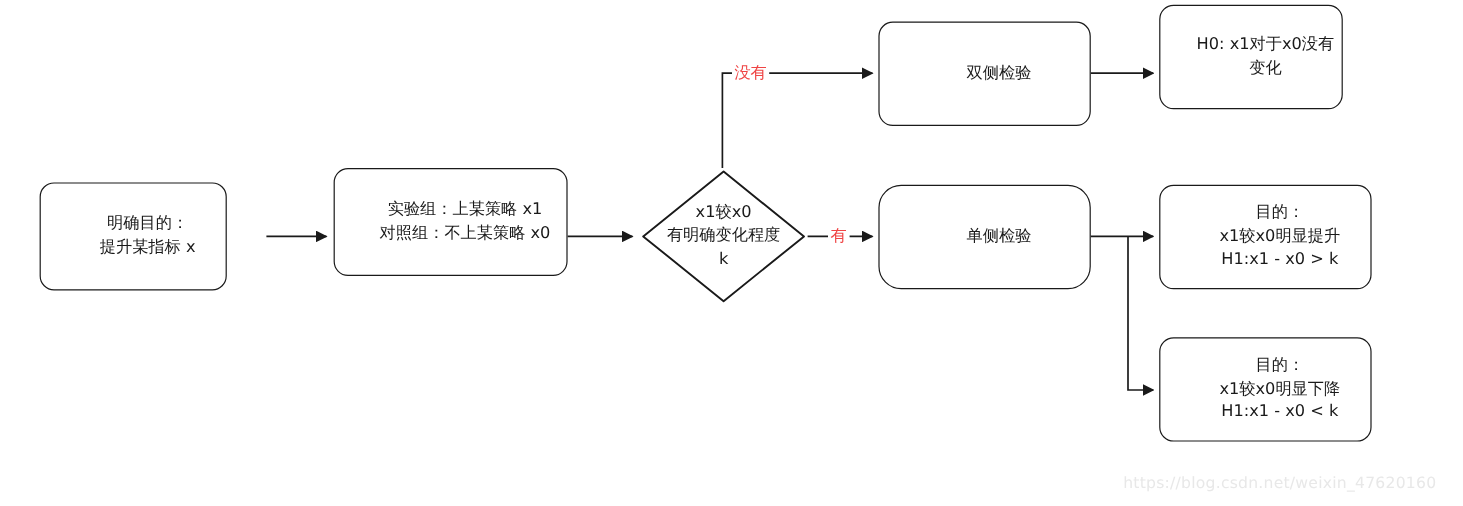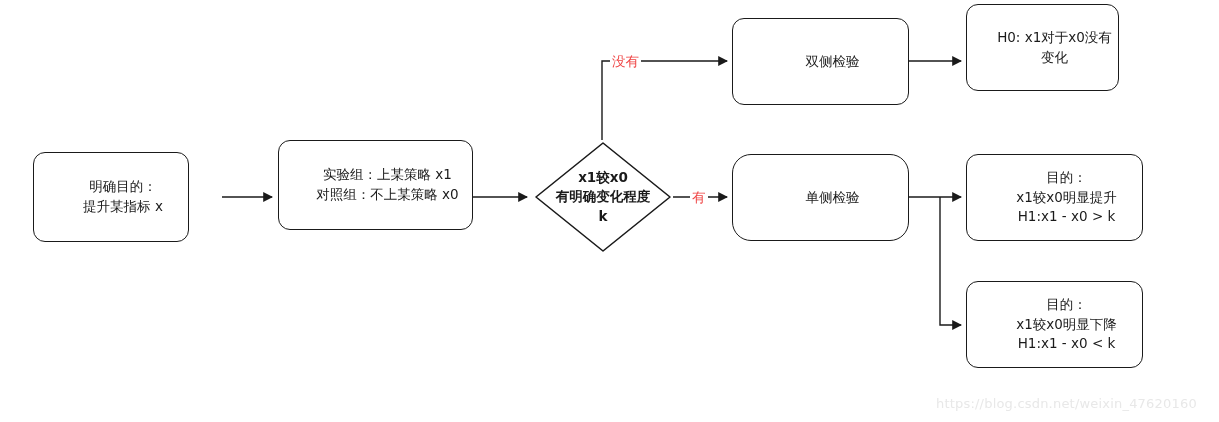--- a/index.html
+++ b/index.html
@@ -63,21 +63,20 @@
     height: 100%;
   }
   .diamond-wrap .txt {
     position: relative;
     z-index: 2;
     font-size: 13.5px;
     line-height: 1.45;
     white-space: pre-line;
     text-align: center;
     color: #1a1a1a;
-    font-weight: bold;
   }
   .edge-label {
     position: absolute;
     font-size: 13.5px;
     line-height: 1;
     color: #ef4444;
     background: #ffffff;
     padding: 1px 2px;
     z-index: 4;
     white-space: nowrap;

